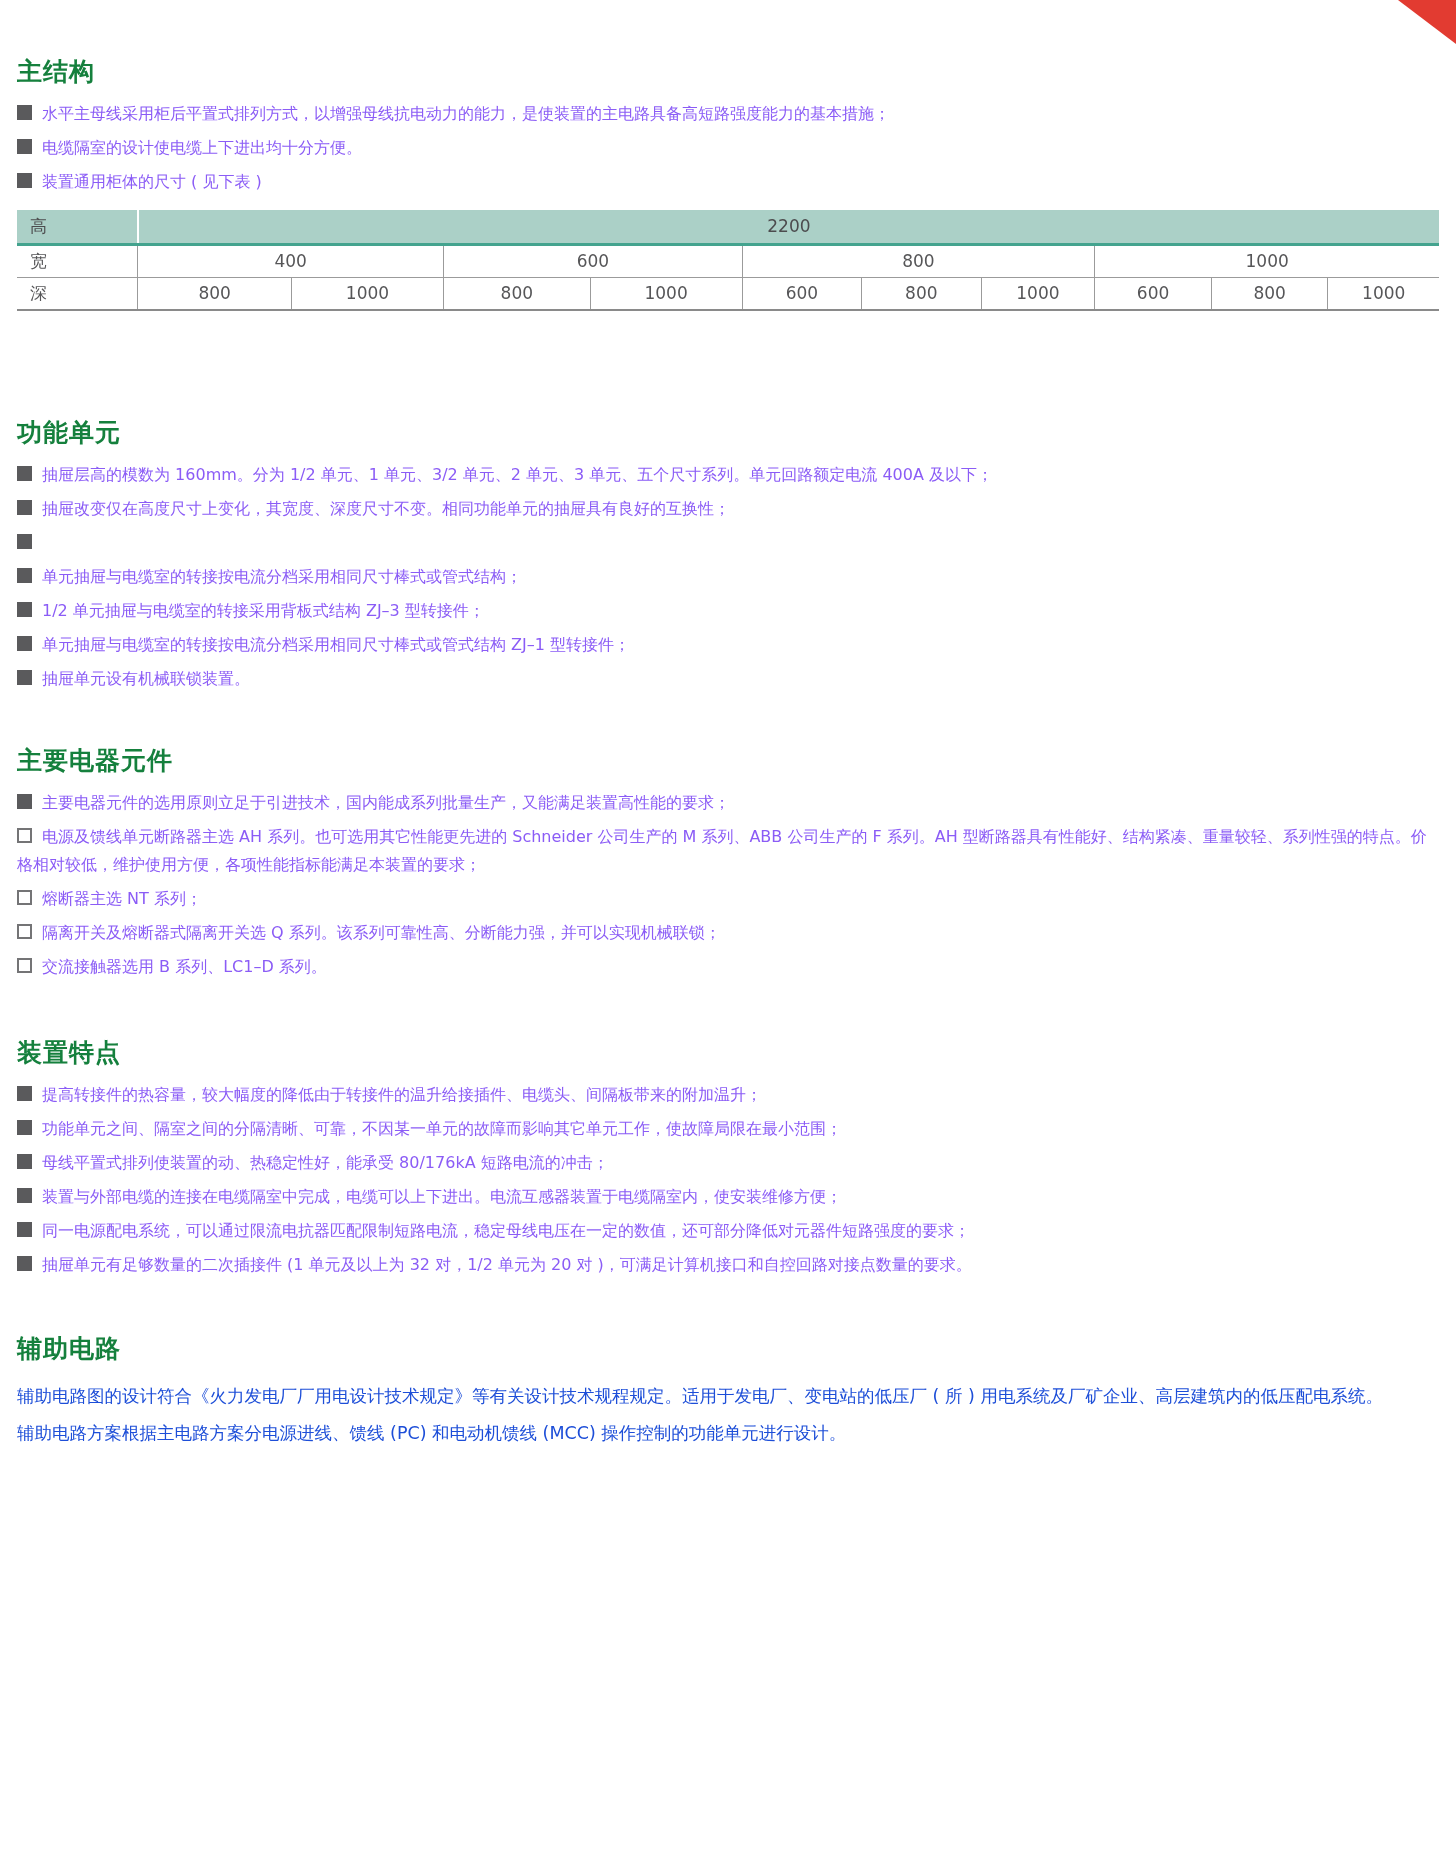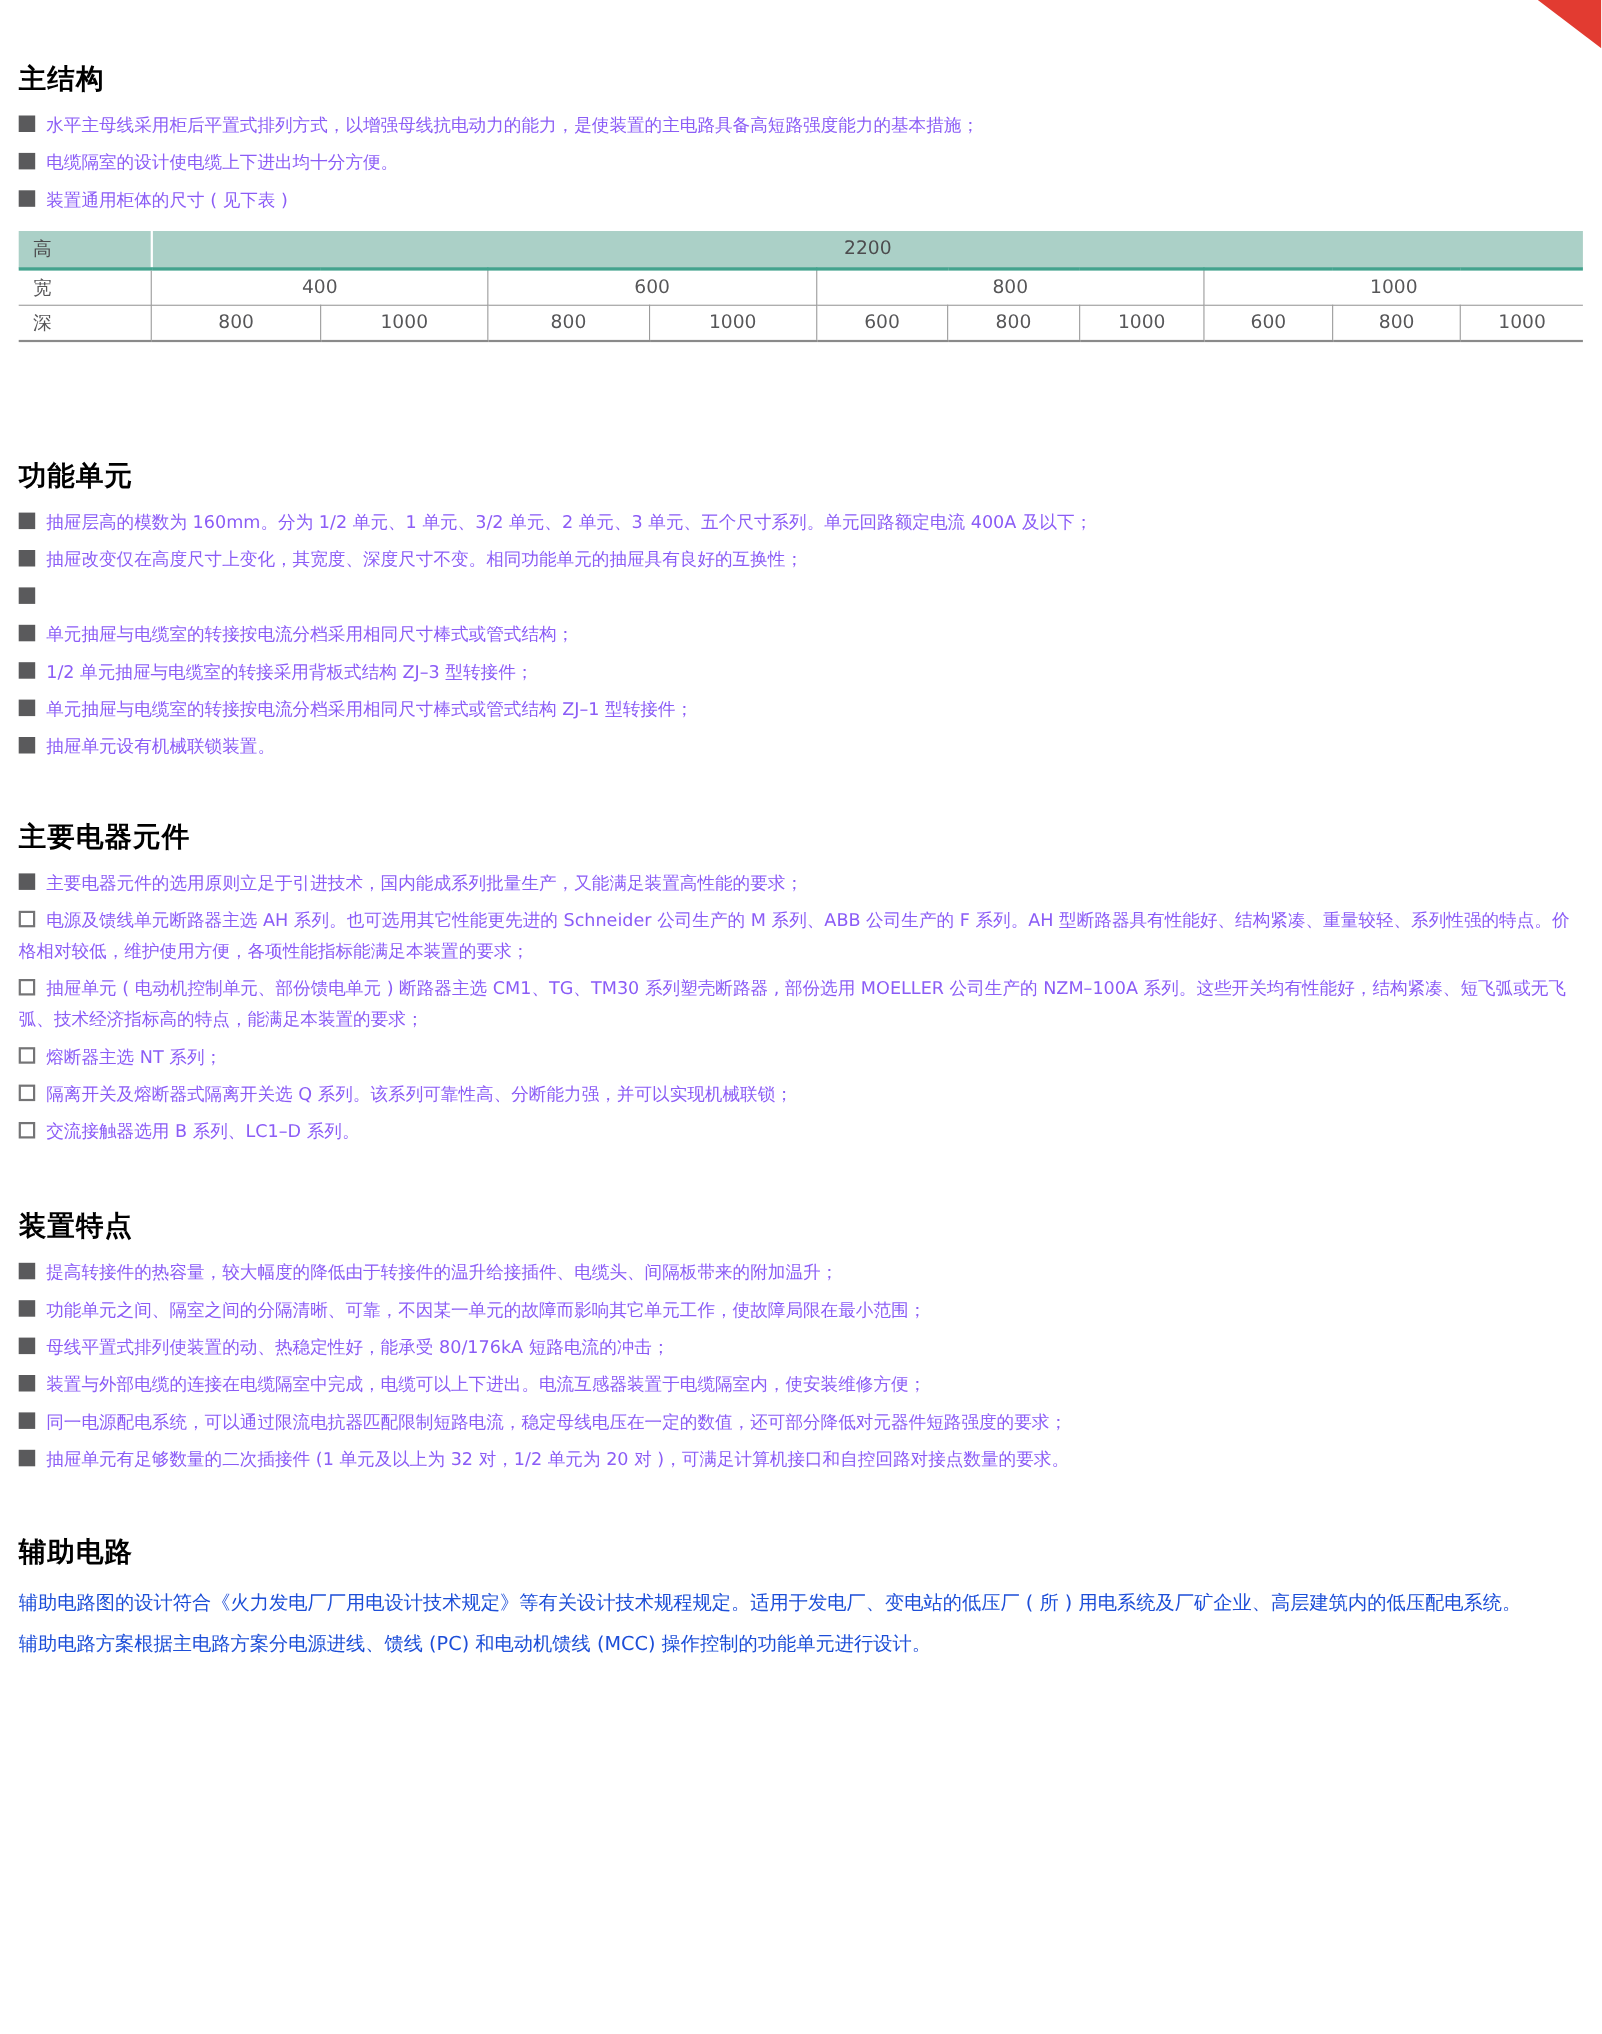--- a/index.html
+++ b/index.html
@@ -12,21 +12,21 @@
     color:#58585a;
   }
   .page { padding:0 17px; }
   .corner {
     position:absolute; top:0; right:0;
     width:58px; height:44px;
     background:#e23b31;
     clip-path:polygon(0 0,100% 0,100% 100%);
   }
   h2.sec-title {
-    color:#000000;
+    color:#15803d;
     font-size:25px;
     font-weight:600;
     letter-spacing:1px;
     line-height:36px;
   }
   .mt-s1 { margin-top:54px; }
   .mt-s2 { margin-top:104px; }
   .mt-s3 { margin-top:50px; }
   .mt-s4 { margin-top:54px; }
   .mt-s5 { margin-top:52px; }
@@ -153,21 +153,20 @@
     <p class="bullet"><span class="sq"></span><span>单元抽屉与电缆室的转接按电流分档采用相同尺寸棒式或管式结构；</span></p>
     <p class="bullet"><span class="sq"></span><span>1/2 单元抽屉与电缆室的转接采用背板式结构 ZJ–3 型转接件；</span></p>
     <p class="bullet"><span class="sq"></span><span>单元抽屉与电缆室的转接按电流分档采用相同尺寸棒式或管式结构 ZJ–1 型转接件；</span></p>
     <p class="bullet"><span class="sq"></span><span>抽屉单元设有机械联锁装置。</span></p>
   </div>
 
   <h2 class="sec-title mt-s3">主要电器元件</h2>
   <div class="bullets">
     <p class="bullet"><span class="sq"></span><span>主要电器元件的选用原则立足于引进技术，国内能成系列批量生产，又能满足装置高性能的要求；</span></p>
     <p class="bullet"><span class="sqo"></span><span>电源及馈线单元断路器主选 AH 系列。也可选用其它性能更先进的 Schneider 公司生产的 M 系列、ABB 公司生产的 F 系列。AH 型断路器具有性能好、结构紧凑、重量较轻、系列性强的特点。价格相对较低，维护使用方便，各项性能指标能满足本装置的要求；</span></p>
-    <p class="bullet"><span class="sqo"></span><span>抽屉单元 ( 电动机控制单元、部份馈电单元 ) 断路器主选 CM1、TG、TM30 系列塑壳断路器 , 部份选用 MOELLER 公司生产的 NZM–100A 系列。这些开关均有性能好，结构紧凑、短飞弧或无飞弧、技术经济指标高的特点，能满足本装置的要求；</span></p>
     <p class="bullet"><span class="sqo"></span><span>熔断器主选 NT 系列；</span></p>
     <p class="bullet"><span class="sqo"></span><span>隔离开关及熔断器式隔离开关选 Q 系列。该系列可靠性高、分断能力强，并可以实现机械联锁；</span></p>
     <p class="bullet"><span class="sqo"></span><span>交流接触器选用 B 系列、LC1–D 系列。</span></p>
   </div>
 
   <h2 class="sec-title mt-s4">装置特点</h2>
   <div class="bullets">
     <p class="bullet"><span class="sq"></span><span>提高转接件的热容量，较大幅度的降低由于转接件的温升给接插件、电缆头、间隔板带来的附加温升；</span></p>
     <p class="bullet"><span class="sq"></span><span>功能单元之间、隔室之间的分隔清晰、可靠，不因某一单元的故障而影响其它单元工作，使故障局限在最小范围；</span></p>
     <p class="bullet"><span class="sq"></span><span>母线平置式排列使装置的动、热稳定性好，能承受 80/176kA 短路电流的冲击；</span></p>

